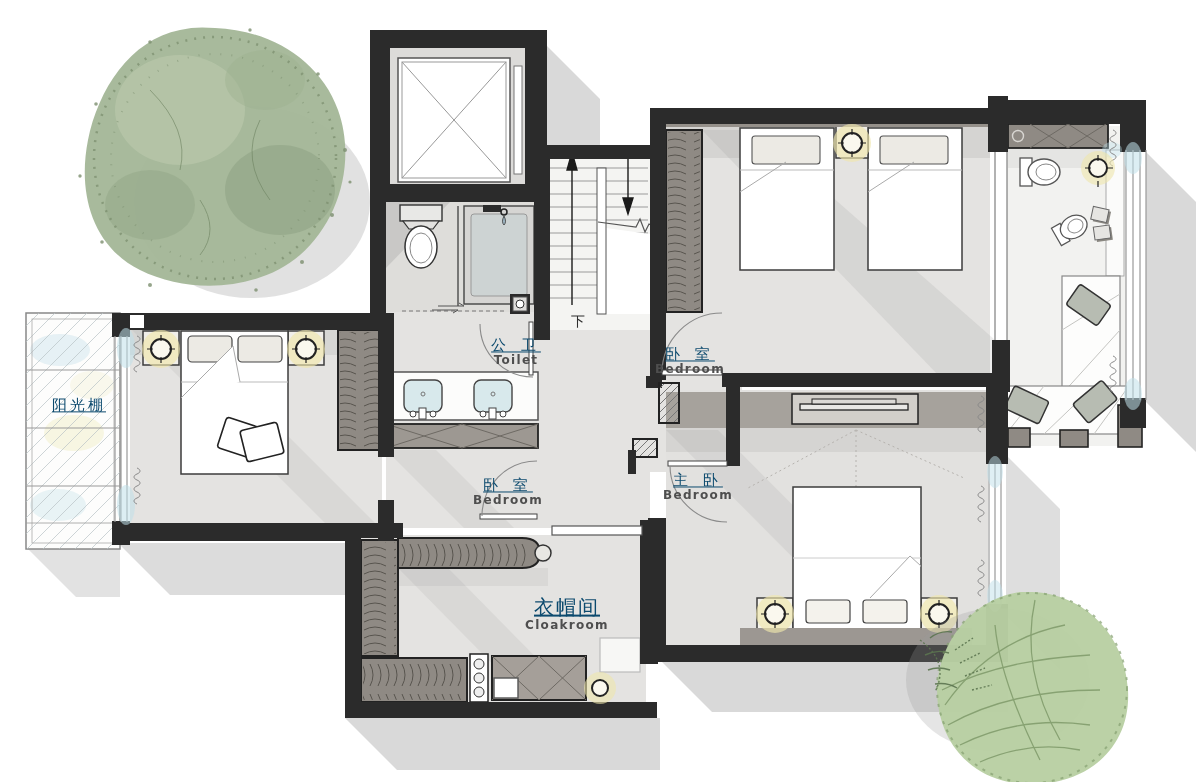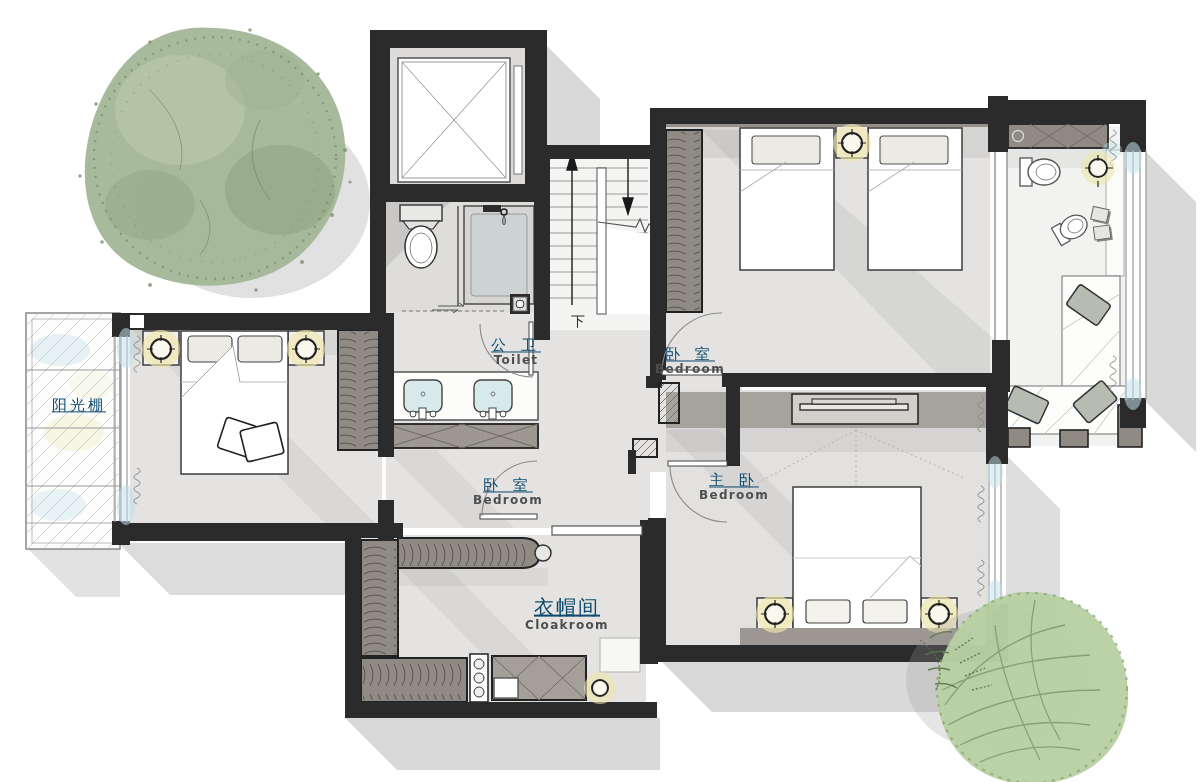--- a/index.html
+++ b/index.html
@@ -497,21 +497,21 @@
     <span class="en">Toilet</span>
   </div>
   <div class="rlabel" style="left:690px;top:362px;">
     <span class="zh">卧 室</span>
     <span class="en">Bedroom</span>
   </div>
   <div class="rlabel" style="left:508px;top:493px;">
     <span class="zh">卧 室</span>
     <span class="en">Bedroom</span>
   </div>
-  <div class="rlabel" style="left:698px;top:488px;margin-left:36px;">
+  <div class="rlabel" style="left:698px;top:488px;">
     <span class="zh">主 卧</span>
     <span class="en">Bedroom</span>
   </div>
   <div class="rlabel small" style="left:567px;top:614px;">
     <span class="zh" style="letter-spacing:2px">衣帽间</span>
     <span class="en">Cloakroom</span>
   </div>
   <div class="downlbl" style="left:578px;top:322px;">下</div>
 </div>
 

